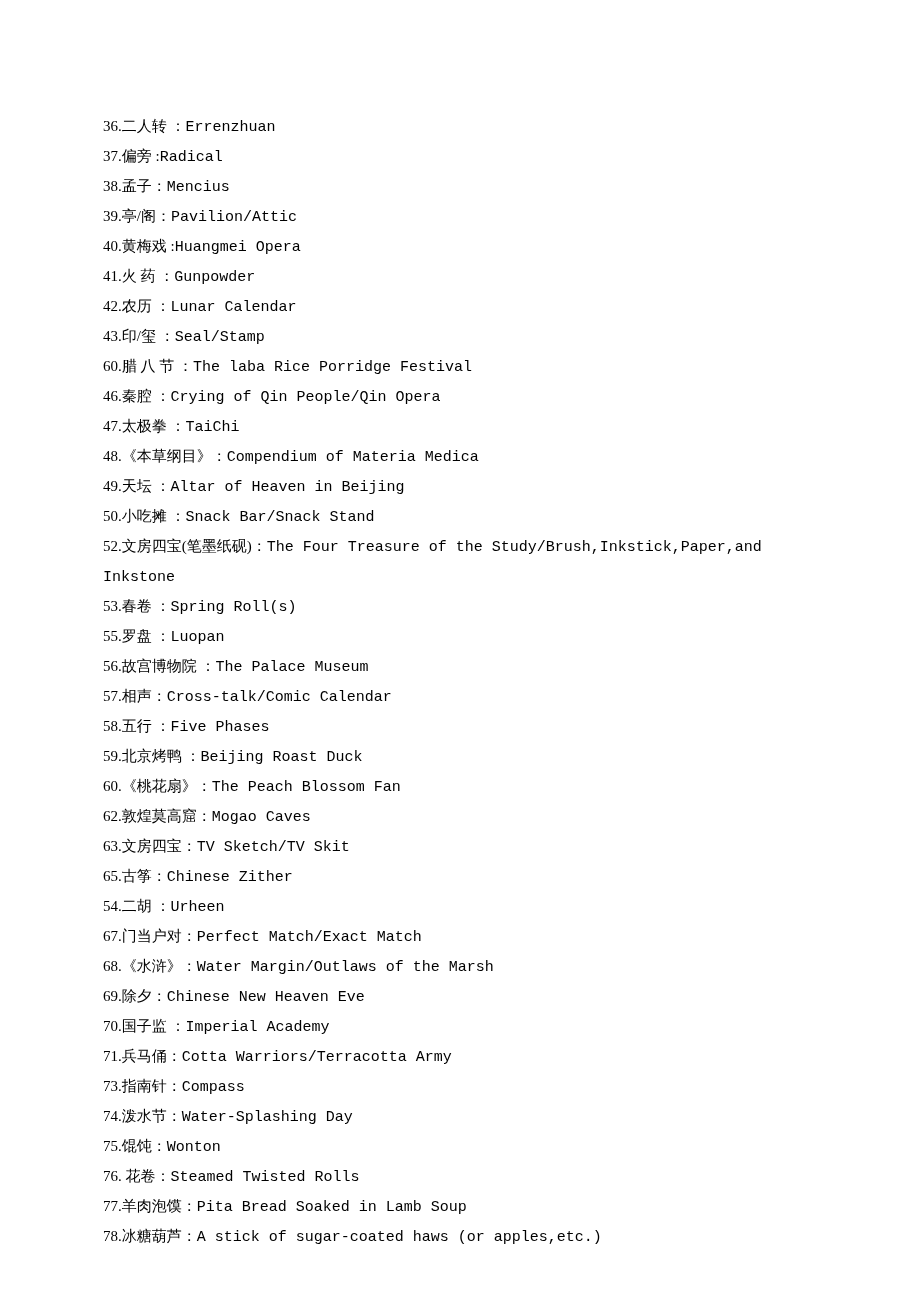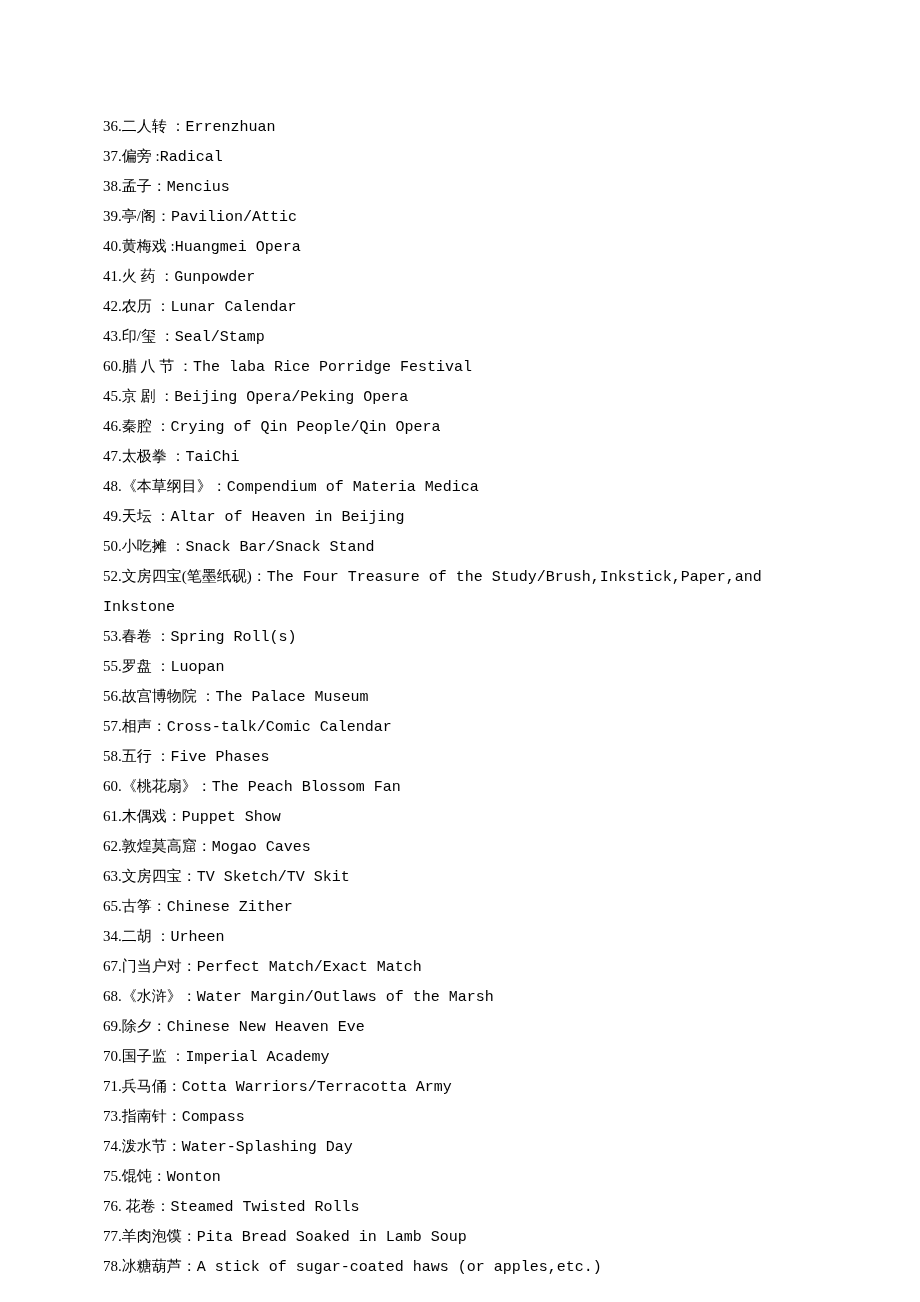--- a/index.html
+++ b/index.html
@@ -35,38 +35,37 @@
   <div id="list">
       <div class="entry"><span>36.</span><span class="term">二人转</span><span> ：</span><span class="def">Errenzhuan</span></div>
       <div class="entry"><span>37.</span><span class="term">偏旁</span><span> :</span><span class="def">Radical</span></div>
       <div class="entry"><span>38.</span><span class="term">孟子</span><span>：</span><span class="def">Mencius</span></div>
       <div class="entry"><span>39.</span><span class="term">亭/阁</span><span>：</span><span class="def">Pavilion/Attic</span></div>
       <div class="entry"><span>40.</span><span class="term">黄梅戏</span><span> :</span><span class="def">Huangmei Opera</span></div>
       <div class="entry"><span>41.</span><span class="term">火 药</span><span> ：</span><span class="def">Gunpowder</span></div>
       <div class="entry"><span>42.</span><span class="term">农历</span><span> ：</span><span class="def">Lunar Calendar</span></div>
       <div class="entry"><span>43.</span><span class="term">印/玺</span><span> ：</span><span class="def">Seal/Stamp</span></div>
       <div class="entry"><span>60.</span><span class="term">腊 八 节</span><span> ：</span><span class="def">The laba Rice Porridge Festival</span></div>
-      <div class="entry"><span>45.</span><span class="term">京 剧</span><span> ：</span><span class="def">Beijing Opera/Peking Opera</span></div>
       <div class="entry"><span>46.</span><span class="term">秦腔</span><span> ：</span><span class="def">Crying of Qin People/Qin Opera</span></div>
       <div class="entry"><span>47.</span><span class="term">太极拳</span><span> ：</span><span class="def">TaiChi</span></div>
       <div class="entry"><span>48.</span><span class="term">《本草纲目》</span><span>：</span><span class="def">Compendium of Materia Medica</span></div>
       <div class="entry"><span>49.</span><span class="term">天坛</span><span> ：</span><span class="def">Altar of Heaven in Beijing</span></div>
       <div class="entry"><span>50.</span><span class="term">小吃摊</span><span> ：</span><span class="def">Snack Bar/Snack Stand</span></div>
       <div class="entry"><span>52.</span><span class="term">文房四宝(笔墨纸砚)</span><span>：</span><span class="def">The Four Treasure of the Study/Brush,Inkstick,Paper,and Inkstone</span></div>
       <div class="entry"><span>53.</span><span class="term">春卷</span><span> ：</span><span class="def">Spring Roll(s)</span></div>
       <div class="entry"><span>55.</span><span class="term">罗盘</span><span> ：</span><span class="def">Luopan</span></div>
       <div class="entry"><span>56.</span><span class="term">故宫博物院</span><span> ：</span><span class="def">The Palace Museum</span></div>
       <div class="entry"><span>57.</span><span class="term">相声</span><span>：</span><span class="def">Cross-talk/Comic Calendar</span></div>
       <div class="entry"><span>58.</span><span class="term">五行</span><span> ：</span><span class="def">Five Phases</span></div>
+      <div class="entry"><span>59.</span><span class="term">北京烤鸭</span><span> ：</span><span class="def">Beijing Roast Duck</span></div>
       <div class="entry"><span>60.</span><span class="term">《桃花扇》</span><span>：</span><span class="def">The Peach Blossom Fan</span></div>
-      <div class="entry"><span>61.</span><span class="term">木偶戏</span><span>：</span><span class="def">Puppet Show</span></div>
       <div class="entry"><span>62.</span><span class="term">敦煌莫高窟</span><span>：</span><span class="def">Mogao Caves</span></div>
       <div class="entry"><span>63.</span><span class="term">文房四宝</span><span>：</span><span class="def">TV Sketch/TV Skit</span></div>
       <div class="entry"><span>65.</span><span class="term">古筝</span><span>：</span><span class="def">Chinese Zither</span></div>
-      <div class="entry"><span>34.</span><span class="term">二胡</span><span> ：</span><span class="def">Urheen</span></div>
+      <div class="entry"><span>54.</span><span class="term">二胡</span><span> ：</span><span class="def">Urheen</span></div>
       <div class="entry"><span>67.</span><span class="term">门当户对</span><span>：</span><span class="def">Perfect Match/Exact Match</span></div>
       <div class="entry"><span>68.</span><span class="term">《水浒》</span><span>：</span><span class="def">Water Margin/Outlaws of the Marsh</span></div>
       <div class="entry"><span>69.</span><span class="term">除夕</span><span>：</span><span class="def">Chinese New Heaven Eve</span></div>
       <div class="entry"><span>70.</span><span class="term">国子监</span><span> ：</span><span class="def">Imperial Academy</span></div>
       <div class="entry"><span>71.</span><span class="term">兵马俑</span><span>：</span><span class="def">Cotta Warriors/Terracotta Army</span></div>
       <div class="entry"><span>73.</span><span class="term">指南针</span><span>：</span><span class="def">Compass</span></div>
       <div class="entry"><span>74.</span><span class="term">泼水节</span><span>：</span><span class="def">Water-Splashing Day</span></div>
       <div class="entry"><span>75.</span><span class="term">馄饨</span><span>：</span><span class="def">Wonton</span></div>
       <div class="entry"><span>76.</span><span class="term"> 花卷</span><span>：</span><span class="def">Steamed Twisted Rolls</span></div>
       <div class="entry"><span>77.</span><span class="term">羊肉泡馍</span><span>：</span><span class="def">Pita Bread Soaked in Lamb Soup</span></div>

